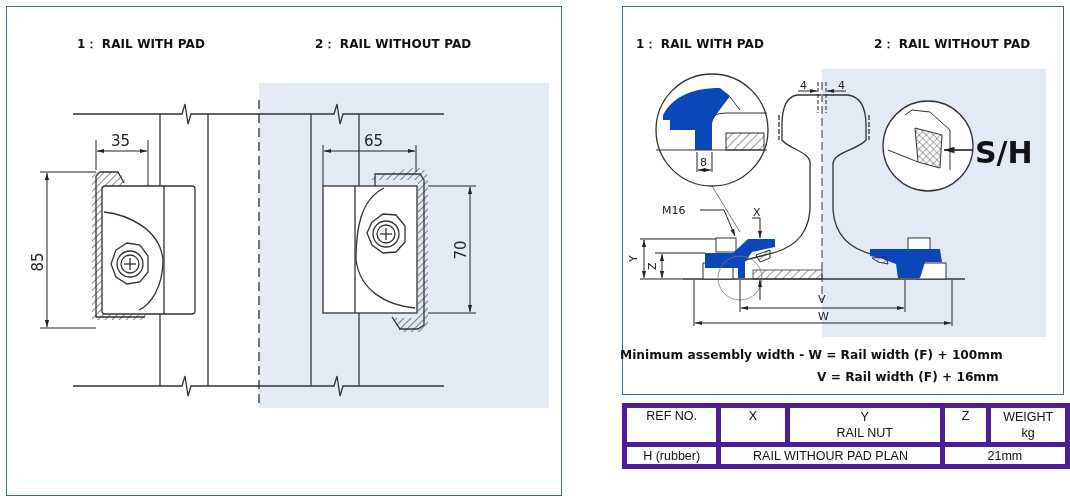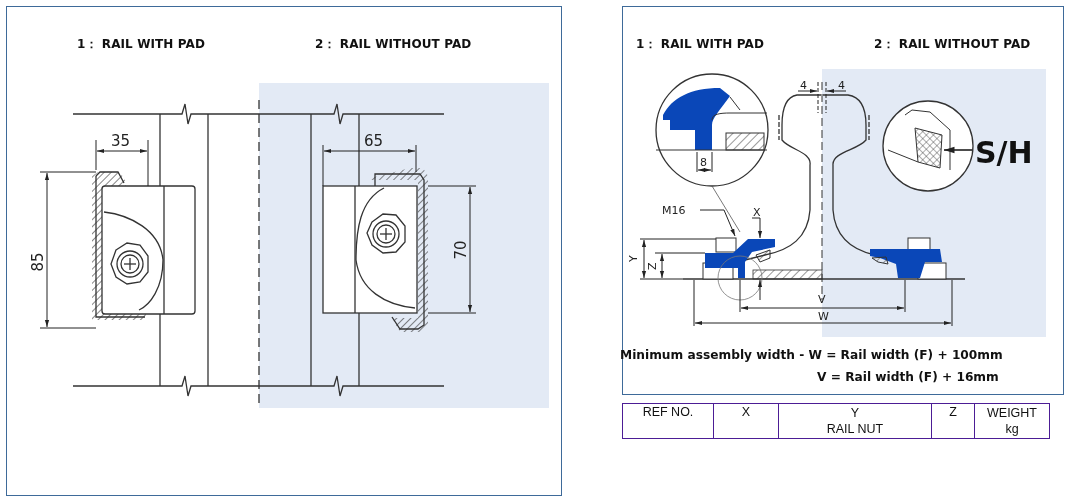--- a/index.html
+++ b/index.html
@@ -5,21 +5,21 @@
   html,body{margin:0;padding:0;background:#ffffff;}
   body{width:1070px;height:502px;position:relative;overflow:hidden;font-family:"Liberation Sans",sans-serif;}
   .panel{position:absolute;border:1px solid #3e6a99;background:#fff;box-sizing:border-box;}
   #left-panel{left:6px;top:6px;width:556px;height:490px;}
   #right-panel{left:622px;top:6px;width:442px;height:389px;}
   .heading{position:absolute;font-family:"DejaVu Sans",sans-serif;font-weight:bold;font-size:12px;color:#111;white-space:nowrap;letter-spacing:0.1px;}
   .note{position:absolute;font-family:"DejaVu Sans",sans-serif;font-weight:bold;font-size:12.2px;color:#111;white-space:nowrap;}
   svg{position:absolute;left:0;top:0;overflow:visible;}
   svg text{font-family:"DejaVu Sans",sans-serif;}
   table.spec{position:absolute;left:622px;top:403px;border-collapse:collapse;font-family:"Liberation Sans",sans-serif;font-size:12.5px;color:#111;}
-  table.spec td{border:1px solid #4c1d95;text-align:center;padding:0 3px;line-height:16px;height:17px;}
+  table.spec td{border:5px solid #4c1d95;text-align:center;padding:0 3px;line-height:16px;height:17px;}
 </style>
 </head>
 <body>
 
 <div class="panel" id="left-panel"></div>
 
 <div class="heading" style="left:77px;top:36px;">1： RAIL WITH PAD</div>
 <div class="heading" style="left:315px;top:36px;">2： RAIL WITHOUT PAD</div>
 
 <svg width="1070" height="502">
@@ -213,14 +213,19 @@
     <td style="width:146px;">
           <div>Y</div>
           <div>RAIL NUT</div>
         </td>
     <td style="width:36px;vertical-align:top;">Z</td>
     <td style="width:68px;">
           <div>WEIGHT</div>
           <div>kg</div>
         </td>
   </tr>
+  <tr>
+    <td>H (rubber)</td>
+    <td colspan="2">RAIL WITHOUR PAD PLAN</td>
+    <td colspan="2">21mm</td>
+  </tr>
 </tbody>
   </table>
 
 </body></html>

